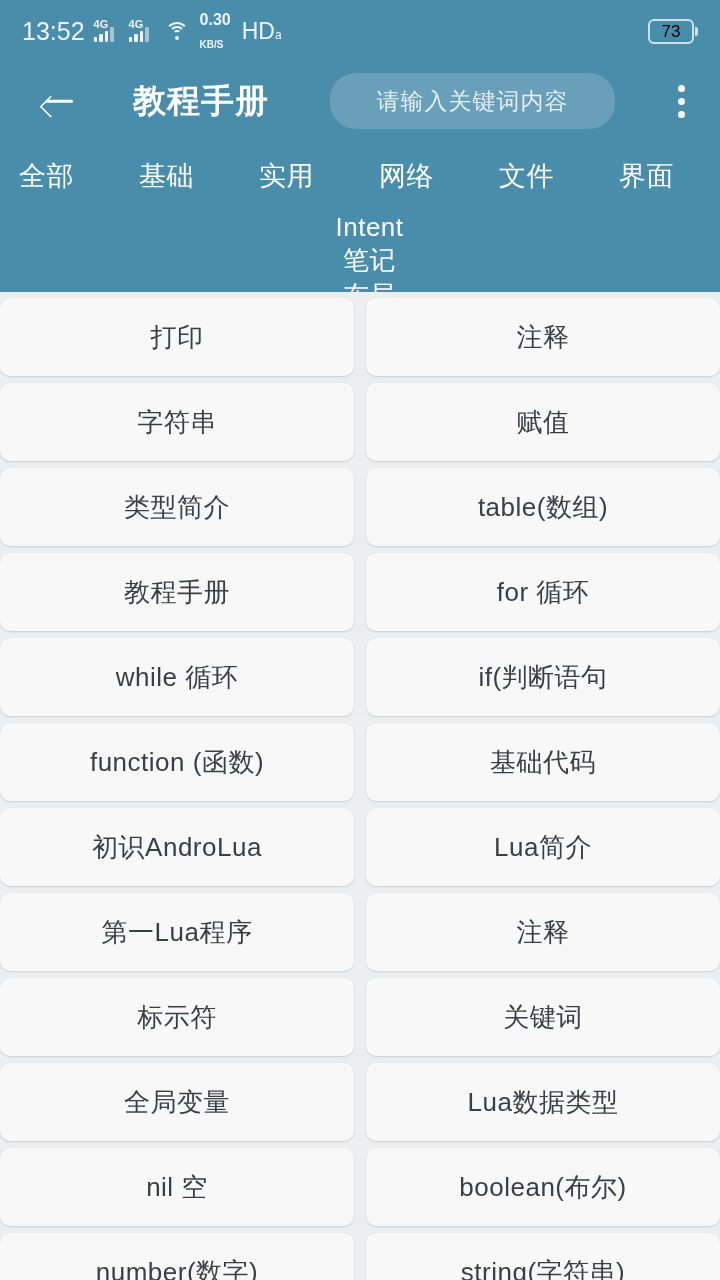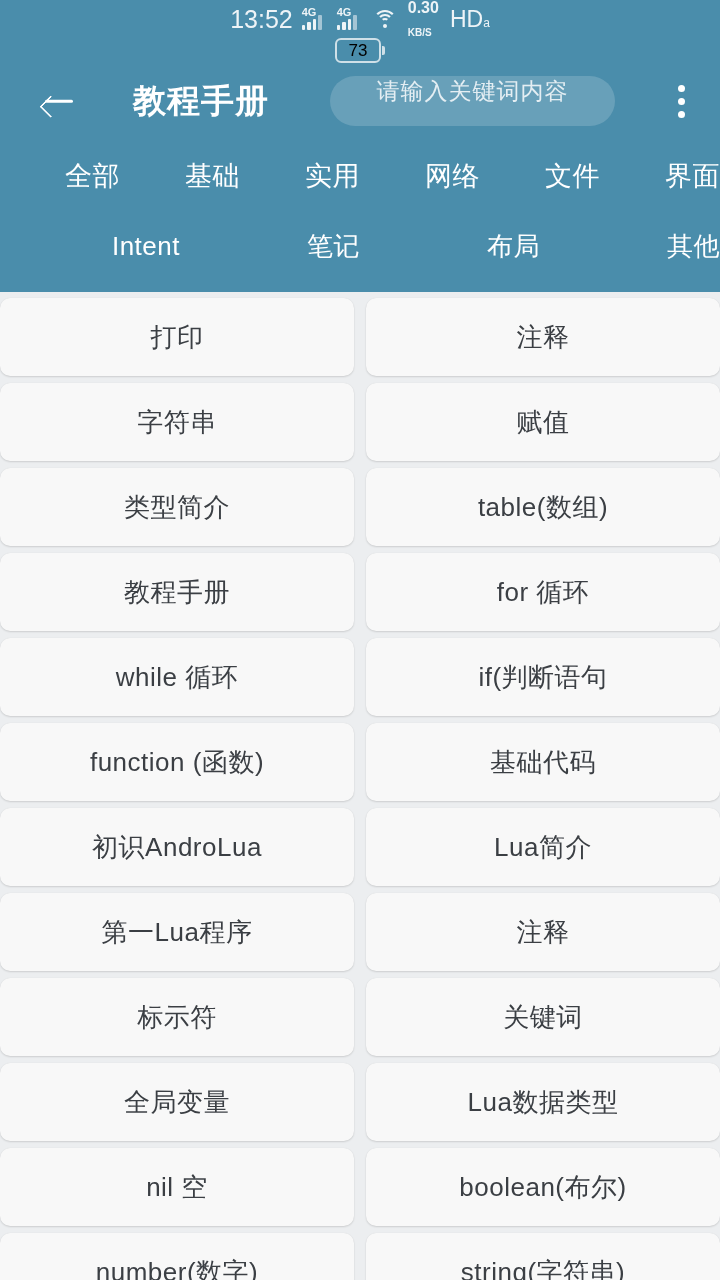--- a/index.html
+++ b/index.html
@@ -32,21 +32,20 @@
     overflow: hidden;
   }
 
   
   .statusbar {
     height: 62px;
     display: flex;
     align-items: center;
     padding: 0 22px 0 22px;
     color: #e9f1f5;
-    flex-direction: column;
   }
   .status-left {
     display: flex;
     align-items: center;
     gap: 9px;
   }
   .clock {
     font-size: 25px;
     letter-spacing: 0px;
     color: #eef4f7;
@@ -197,26 +196,26 @@
   .app-title {
     color: #ffffff;
     font-size: 33px;
     font-weight: 700;
     margin-left: 16px;
     white-space: nowrap;
     letter-spacing: 1px;
   }
   .searchbox {
     flex: 1 1 auto;
-    height: 50px;
+    height: 56px;
     margin: 0 6px 0 24px;
     background: rgba(255,255,255,0.17);
     border-radius: 26px;
     display: flex;
-    align-items: flex-start;
+    align-items: center;
     justify-content: center;
     max-width: 352px;
   }
   .searchbox .ph {
     color: #e4eef3;
     font-size: 23px;
     letter-spacing: 1px;
   }
   .menu-icon {
     width: 46px;
@@ -239,29 +238,30 @@
 
   
   .tabs {
     padding: 0 0 0 0;
   }
   .tabrow {
     display: flex;
     height: 72px;
     align-items: center;
   }
-  .tabrow.row2 { height: 68px; }
+  .tabrow.row2 { height: 68px; flex-direction: column; }
   .tab {
     flex: 1 1 0;
-    text-align: right;
+    text-align: left;
     color: #ffffff;
     font-size: 27px;
     white-space: nowrap;
     cursor: pointer;
     letter-spacing: 0.5px;
+    padding-left: 19px;
   }
   .tabrow.row2 .tab { font-size: 26px; }
 
   
   .list {
     position: absolute;
     top: 292px;
     left: 0;
     width: 720px;
     height: 988px;

